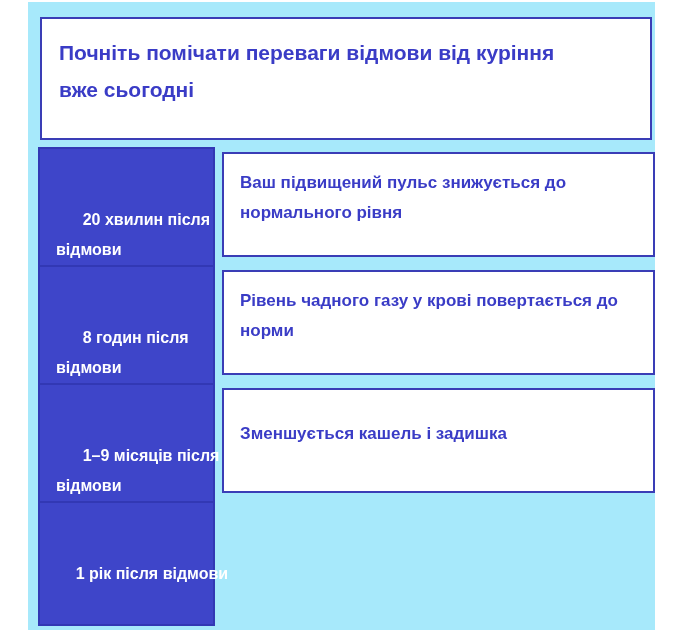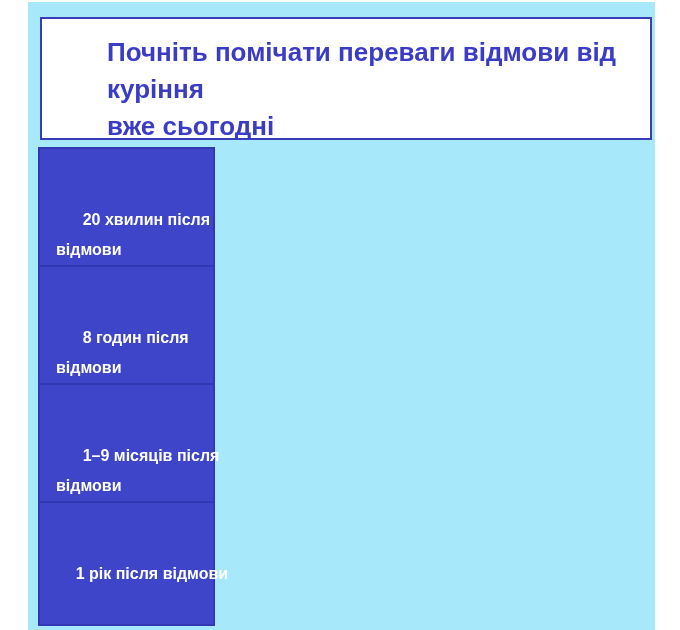--- a/index.html
+++ b/index.html
@@ -37,25 +37,24 @@
     left: 12px;
     top: 15px;
     width: 612px;
     height: 123px;
     box-sizing: border-box;
     background: var(--box-white);
     border: 2px solid var(--box-border-blue);
     padding: 15px 12px 0 17px;
   }
   .title-text {
-    font-size: 26px;
+    font-size: 21px;
     line-height: 37px;
     color: var(--text-blue);
     white-space: pre-line;
-    margin-left: 48px;
   }
   .row {
     position: absolute;
     left: 0;
     width: 627px;
     height: 110px;
   }
   .row.r0 { top: 145px; }
   .row.r1 { top: 263px; }
   .row.r2 { top: 381px; }
@@ -104,33 +103,44 @@
   <div class="title-box">
     <div class="title-text">Почніть помічати переваги відмови від куріння
 вже сьогодні</div>
   </div>
 
   <div class="row r0">
     <div class="time-box">
       <span>20 хвилин після
 відмови</span>
     </div>
+    <div class="benefit-box">
+      <span>Ваш підвищений пульс знижується до
+нормального рівня</span>
+    </div>
   </div>
 
   <div class="row r1">
     <div class="time-box">
       <span>8 годин після
 відмови</span>
     </div>
+    <div class="benefit-box">
+      <span>Рівень чадного газу у крові повертається до
+норми</span>
+    </div>
   </div>
 
   <div class="row r2">
     <div class="time-box">
       <span>1–9 місяців після
 відмови</span>
+    </div>
+    <div class="benefit-box">
+      <span>Зменшується кашель і задишка</span>
     </div>
   </div>
 
   <div class="row r3">
     <div class="time-box compact">
       <span>1 рік після відмови</span>
     </div>
   </div>
 
 </div>

